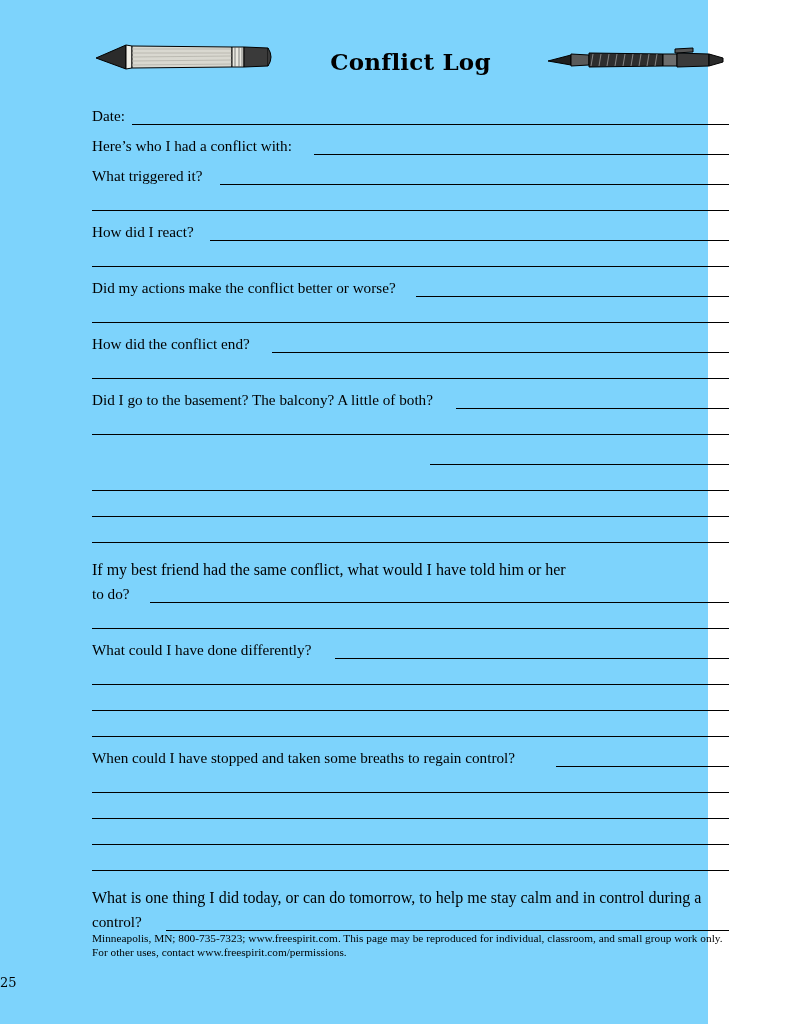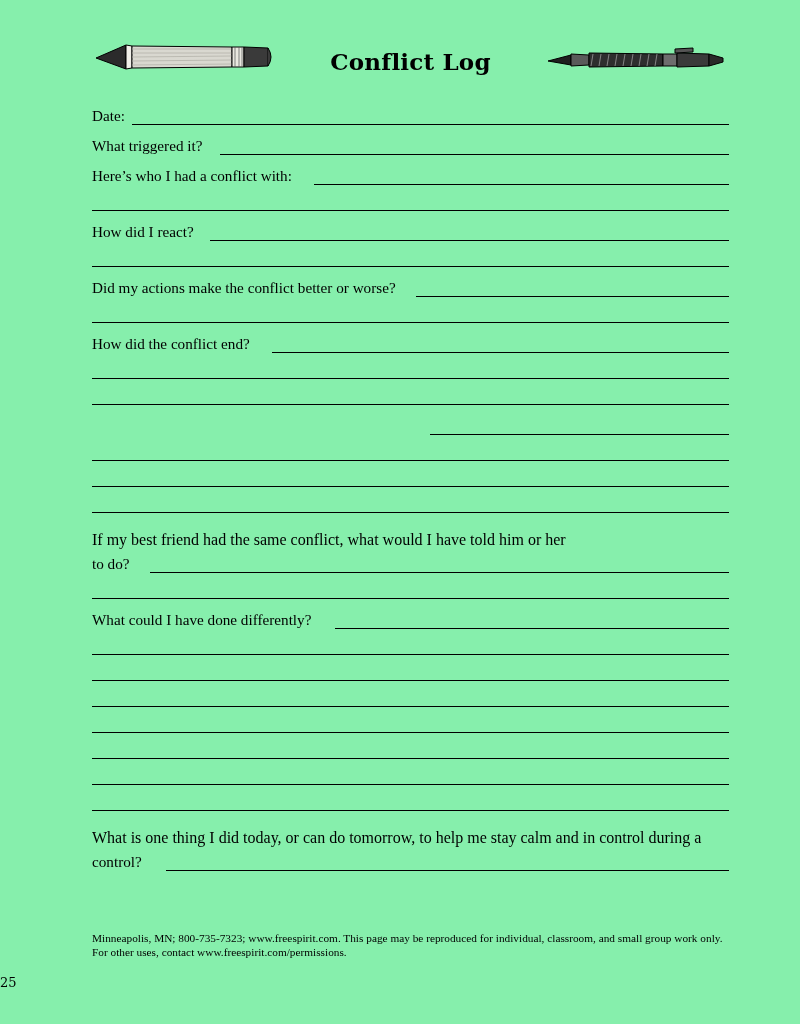--- a/index.html
+++ b/index.html
@@ -11,23 +11,23 @@
     width: 800px;
     height: 1024px;
     font-family: "Liberation Serif", serif;
     color: #000000;
     position: relative;
     overflow: hidden;
   }
   .page {
     position: absolute;
     left: 0; top: 0;
-    width: 800px;
+    width: 708px;
     height: 1024px;
-    background: #86efac;
+    background: #7dd3fc;
   }
   .content {
     position: absolute;
     left: 92px;
     top: 30px;
     width: 637px;
   }
 
   
   .header {
@@ -155,43 +155,45 @@
           <path d="M118 10 L118 22 L132 22 L132 10 Z" fill="#6d6d6d"></path>
           <path d="M132 9 L132 23 L164 22 L164 10 Z" fill="#3a3a3a"></path>
           <path d="M164 10 L164 22 L178 18 L178 14 Z" fill="#2a2a2a"></path>
           <path d="M130 5 L148 4 L148 8 L130 9 Z" fill="#555"></path>
         </g>
       </svg>
     </div>
 
     <div class="form">
         <div class="row gap-top"><span class="q">Date:</span><span class="rule" style="width: 597px;"></span></div>
+        <div class="row gap-top"><span class="q">Here’s who I had a conflict with:</span><span class="rule" style="width: 415px;"></span></div>
         <div class="row gap-top"><span class="q">What triggered it?</span><span class="rule" style="width: 509px;"></span></div>
-        <div class="row gap-top"><span class="q">Here’s who I had a conflict with:</span><span class="rule" style="width: 415px;"></span></div>
         <div class="fullrule"></div>
         <div class="row gap-top"><span class="q">How did I react?</span><span class="rule" style="width: 519px;"></span></div>
         <div class="fullrule"></div>
         <div class="row gap-top"><span class="q">Did my actions make the conflict better or worse?</span><span class="rule" style="width: 313px;"></span></div>
         <div class="fullrule"></div>
         <div class="row gap-top"><span class="q">How did the conflict end?</span><span class="rule" style="width: 457px;"></span></div>
         <div class="fullrule"></div>
+        <div class="row gap-top"><span class="q">Did I go to the basement? The balcony? A little of both?</span><span class="rule" style="width: 273px;"></span></div>
         <div class="fullrule"></div>
         <div class="row gap-top"><span class="rule" style="width: 299px;"></span></div>
         <div class="fullrule"></div>
         <div class="fullrule"></div>
         <div class="fullrule"></div>
         <div style="margin-top: 10px;">
           <div class="wrapq">If my best friend had the same conflict, what would I have told him or her</div>
           <div class="row"><span class="q">to do?</span><span class="rule" style="width: 579px;"></span></div>
         </div>
         <div class="fullrule"></div>
         <div class="row gap-top"><span class="q">What could I have done differently?</span><span class="rule" style="width: 394px;"></span></div>
         <div class="fullrule"></div>
         <div class="fullrule"></div>
         <div class="fullrule"></div>
+        <div class="row gap-top"><span class="q">When could I have stopped and taken some breaths to regain control?</span><span class="rule" style="width: 173px;"></span></div>
         <div class="fullrule"></div>
         <div class="fullrule"></div>
         <div class="fullrule"></div>
         <div class="fullrule"></div>
         <div style="margin-top: 10px;">
           <div class="wrapq">What is one thing I did today, or can do tomorrow, to help me stay calm and in control during a</div>
           <div class="row"><span class="q">control?</span><span class="rule" style="width: 563px;"></span></div>
         </div>
       </div>
 

